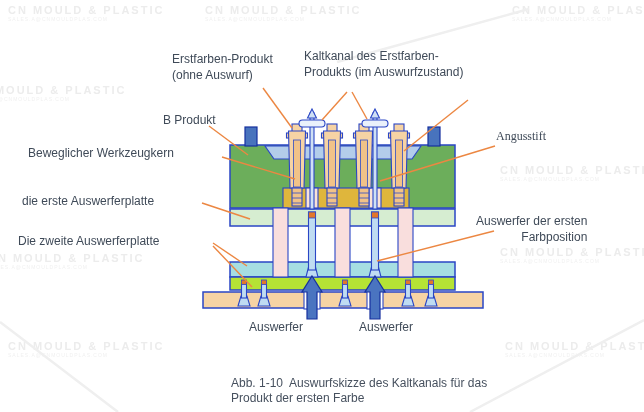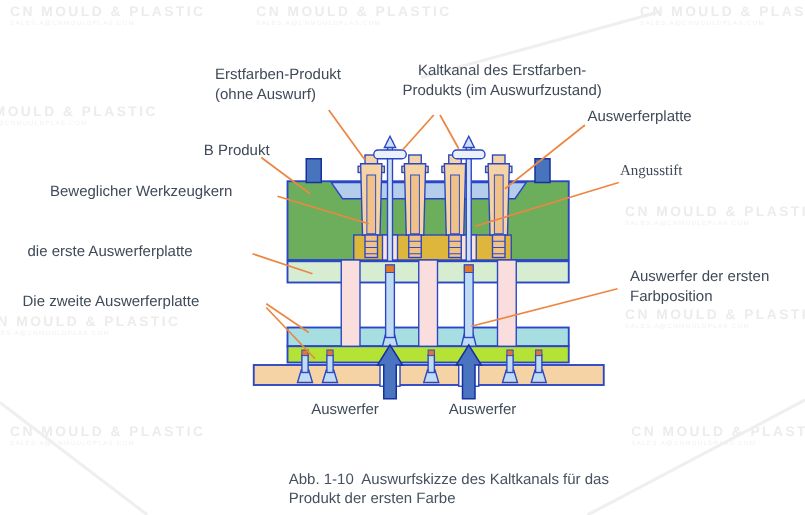--- a/index.html
+++ b/index.html
@@ -154,28 +154,27 @@
     <line x1="222" y1="157" x2="295" y2="179" class="leader"></line>
     <line x1="495" y1="146" x2="380" y2="181" class="leader"></line>
     <line x1="202" y1="203" x2="250" y2="219" class="leader"></line>
     <line x1="213" y1="243" x2="247" y2="266" class="leader"></line>
     <line x1="213" y1="246" x2="252" y2="287" class="leader"></line>
     <line x1="494" y1="231" x2="377" y2="261" class="leader"></line>
   </svg>
 
   <div class="lbl" style="left:172px;top:51px;">Erstfarben-Produkt
 (ohne Auswurf)</div>
-  <div class="lbl" style="left:322px;top:48px;text-align:center;">Kaltkanal des Erstfarben-
+  <div class="lbl" style="left:304px;top:48px;">Kaltkanal des Erstfarben-
 Produkts (im Auswurfzustand)</div>
-  <div class="lbl" style="left:470px;top:85px;">Auswerferplatte</div>
   <div class="lbl" style="left:163px;top:112px;">B Produkt</div>
   <div class="lbl" style="left:496px;top:128px;font-family:Liberation Serif, serif;">Angusstift</div>
-  <div class="lbl" style="left:28px;top:145px;margin-left:12px;">Beweglicher Werkzeugkern</div>
+  <div class="lbl" style="left:28px;top:145px;">Beweglicher Werkzeugkern</div>
   <div class="lbl" style="left:22px;top:193px;">die erste Auswerferplatte</div>
   <div class="lbl" style="left:18px;top:233px;">Die zweite Auswerferplatte</div>
-  <div class="lbl" style="left:504px;top:213px;">Auswerfer der ersten
+  <div class="lbl" style="left:476px;top:213px;text-align:right;">Auswerfer der ersten
 Farbposition</div>
   <div class="lbl" style="left:249px;top:319px;">Auswerfer</div>
   <div class="lbl" style="left:359px;top:319px;">Auswerfer</div>
 
   <div class="caption" style="left:231px;top:376px;">Abb. 1-10  Auswurfskizze des Kaltkanals für das
 Produkt der ersten Farbe</div>
 </div>
 
 </body></html>

